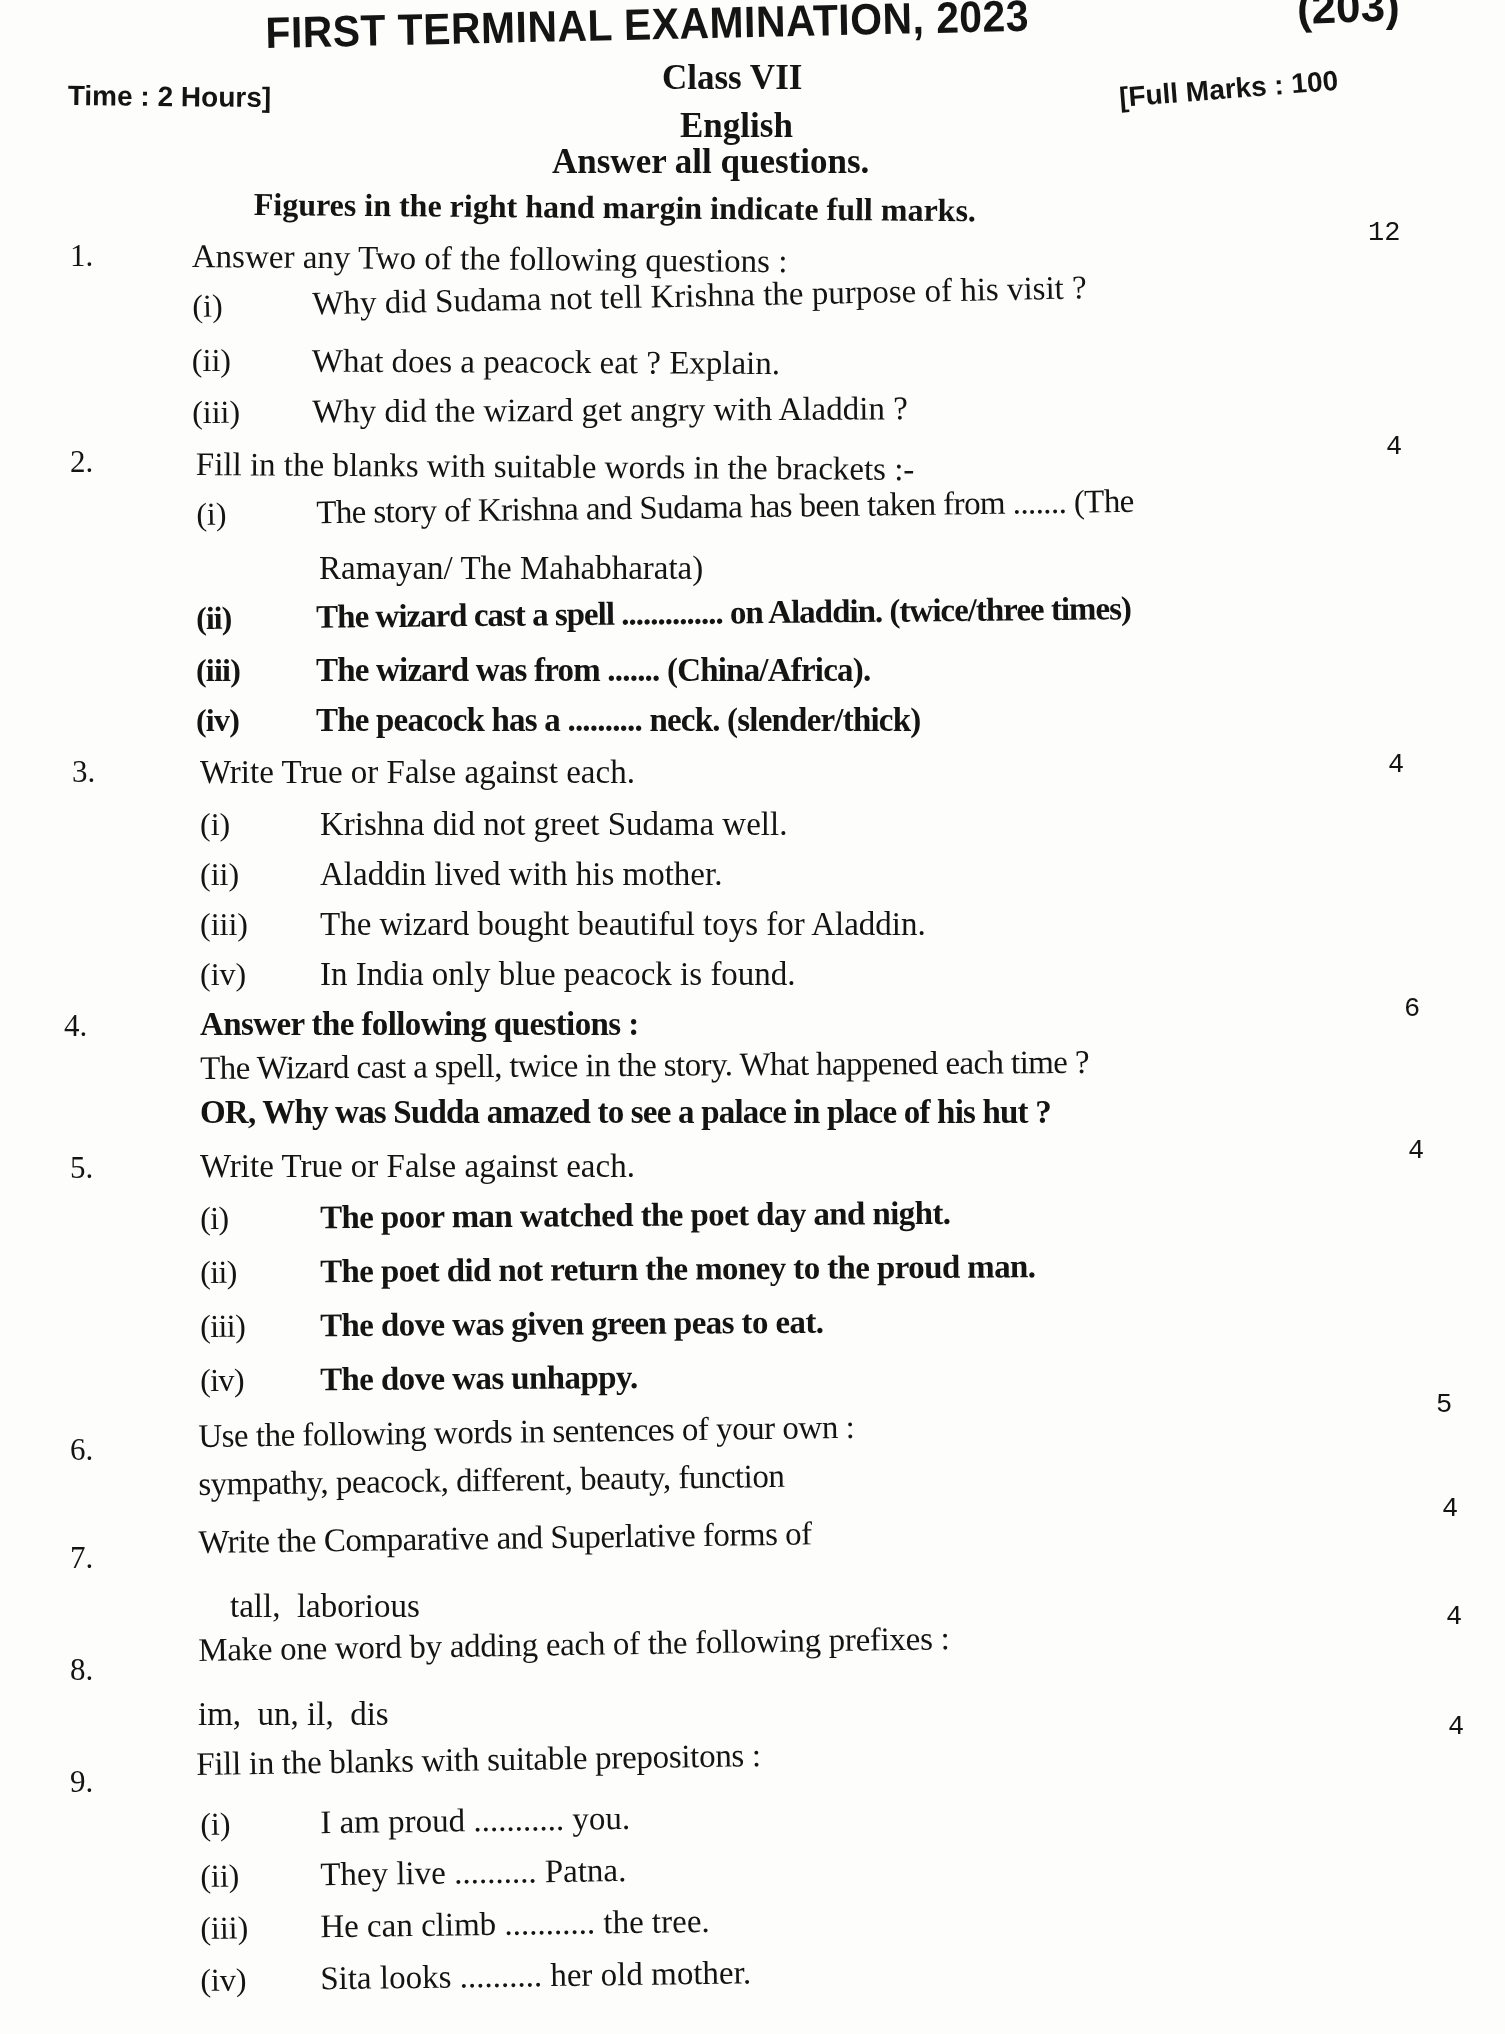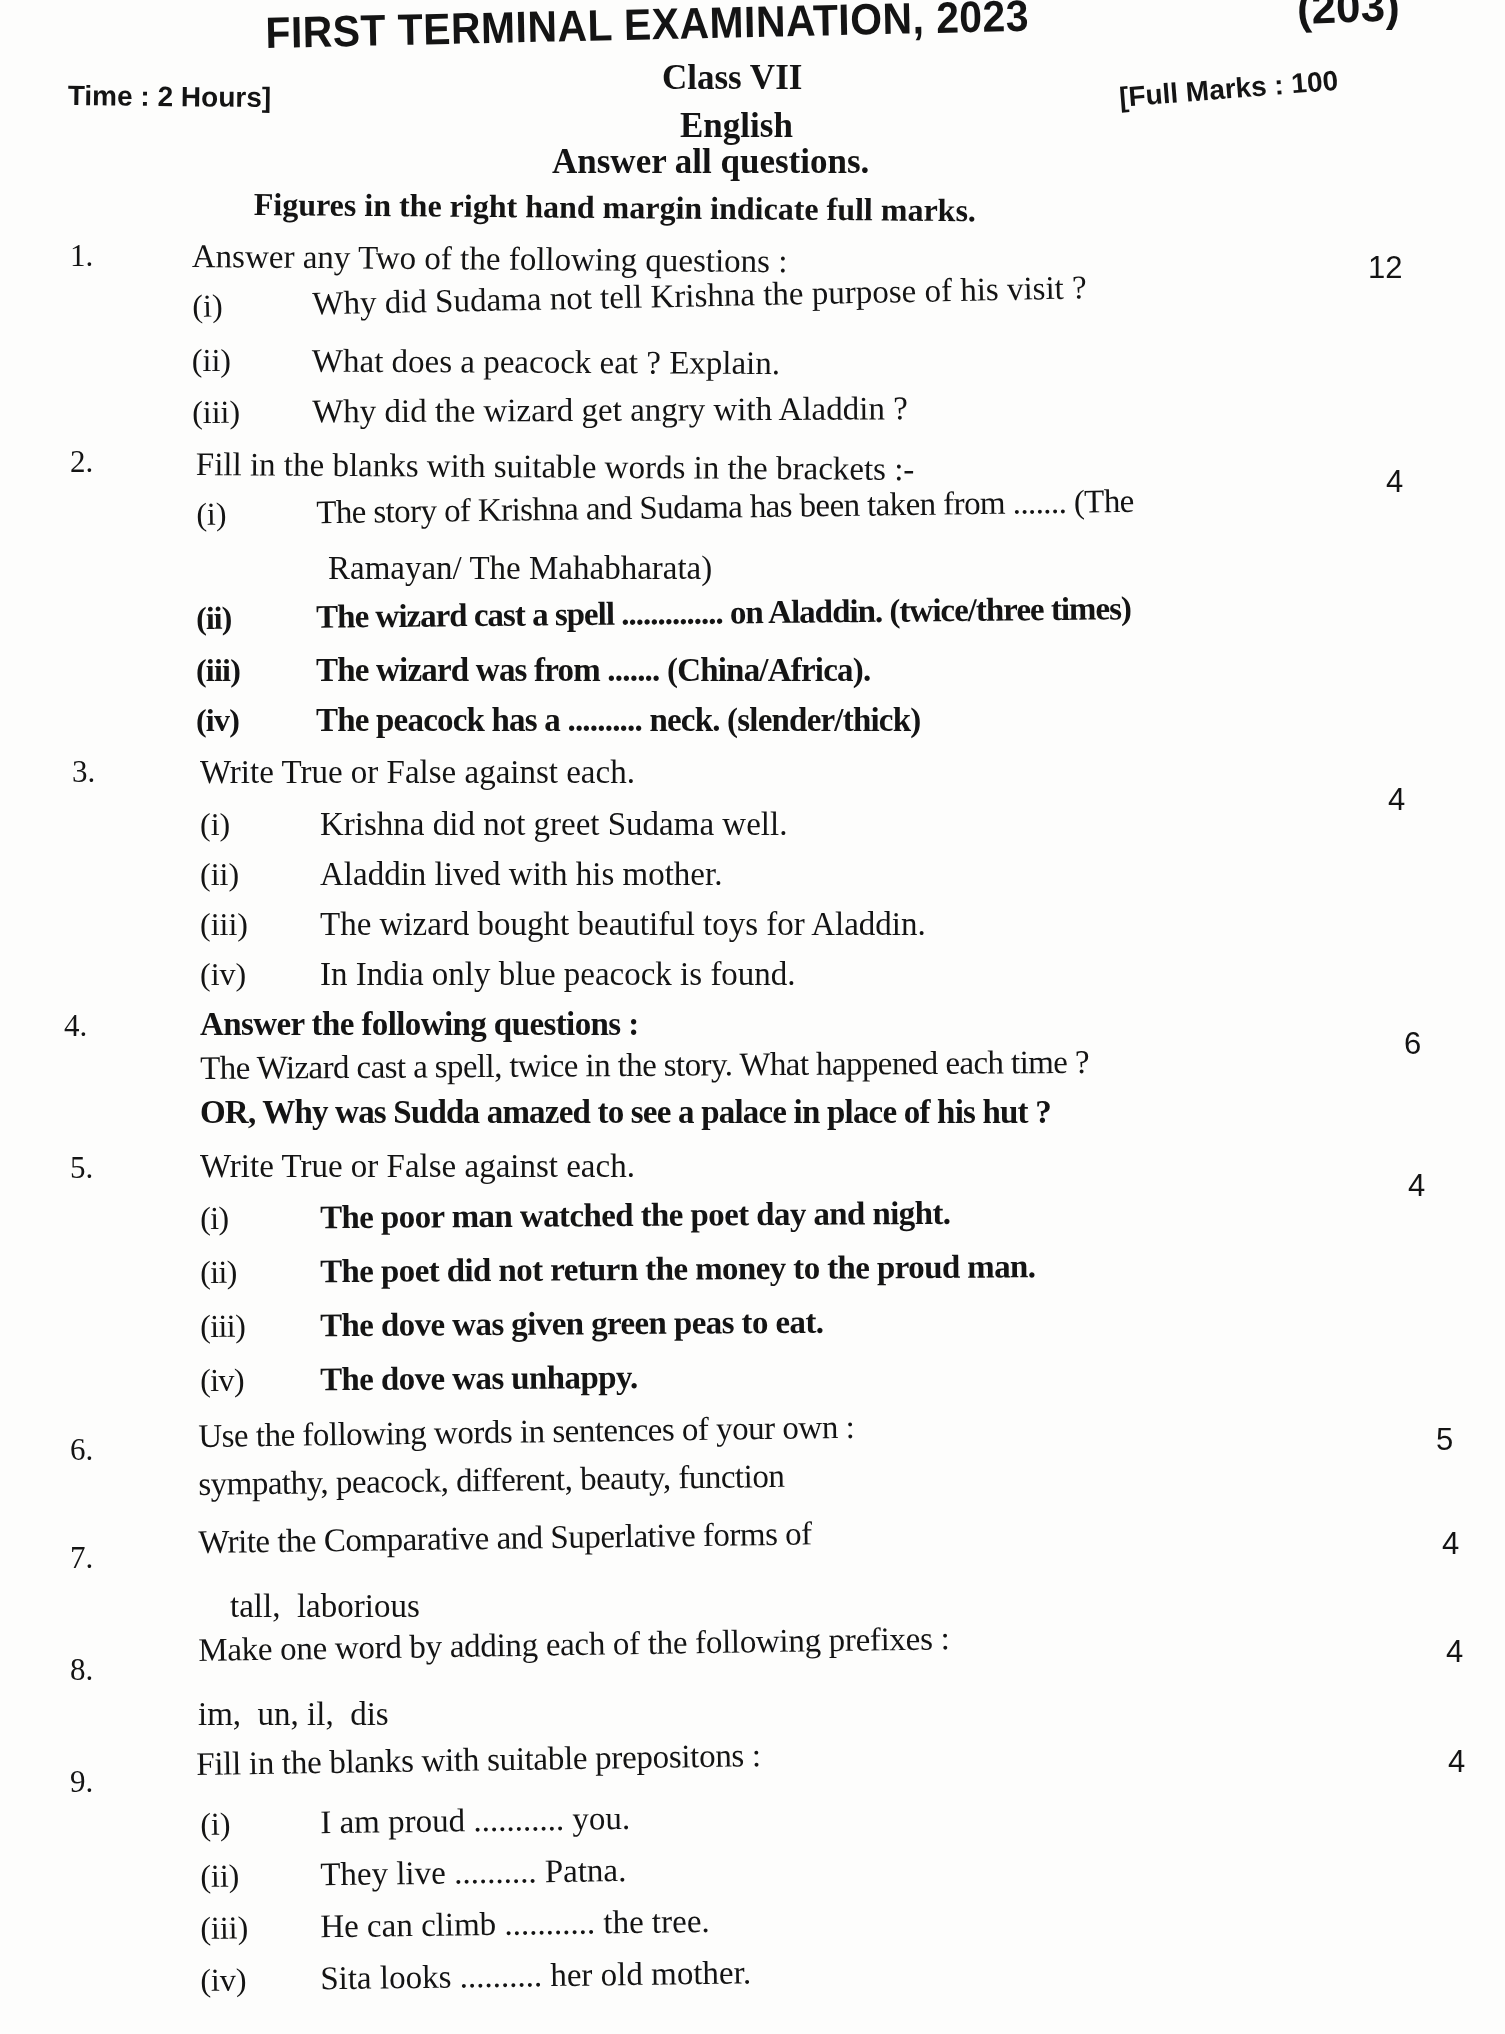--- a/index.html
+++ b/index.html
@@ -70,23 +70,22 @@
     .sub {
       font-size: 33px;
       transform-origin: left top;
     }
     .roman {
       font-size: 32px;
       display: inline-block;
       width: 120px;
     }
     .marks {
-      font-size: 31px;
-      font-family: Liberation Sans, sans-serif;
-      margin-top: 32px;
+      font-size: 27px;
+      font-family: Liberation Mono, monospace;
     }
     .b { font-weight: bold; }
   </style>
 </head>
 <body>
 
 <div class="page">
 
   <div class="abs title" style="left:265px; top:8px;">FIRST TERMINAL EXAMINATION, 2023</div>
   <div class="abs title-code" style="left:1296px; top:-16px;">(203)</div>
@@ -114,21 +113,21 @@
     </div>
   </div>
 
   <div>
     <div class="abs qnum" style="left:70px; top:444px;">2.</div>
     <div class="abs marks" style="left:1386px; top:432px;">4</div>
     <div class="abs qtext" style="left:196px; top:446px; transform:rotate(0.4deg);">Fill in the blanks with suitable words in the brackets :-</div>
     <div class="abs sub" style="left:196px; top:496px; transform:rotate(-0.8deg);">
       <span class="roman">(i)</span><span style="letter-spacing:-0.6px;">The story of Krishna and Sudama has been taken from ....... (The</span>
     </div>
-    <div class="abs sub" style="left:328px; top:550px;">Ramayan/ The Mahabharata)</div>
+    <div class="abs sub" style="left:319px; top:550px;">Ramayan/ The Mahabharata)</div>
     <div class="abs sub b" style="left:196px; top:600px; transform:rotate(-0.6deg); letter-spacing:-1px;">
       <span class="roman">(ii)</span><span>The wizard cast a spell .............. on Aladdin. (twice/three times)</span>
     </div>
     <div class="abs sub b" style="left:196px; top:652px; letter-spacing:-0.8px;">
       <span class="roman">(iii)</span><span>The wizard was from ....... (China/Africa).</span>
     </div>
     <div class="abs sub b" style="left:196px; top:702px; letter-spacing:-0.8px;">
       <span class="roman">(iv)</span><span>The peacock has a .......... neck. (slender/thick)</span>
     </div>
   </div>

